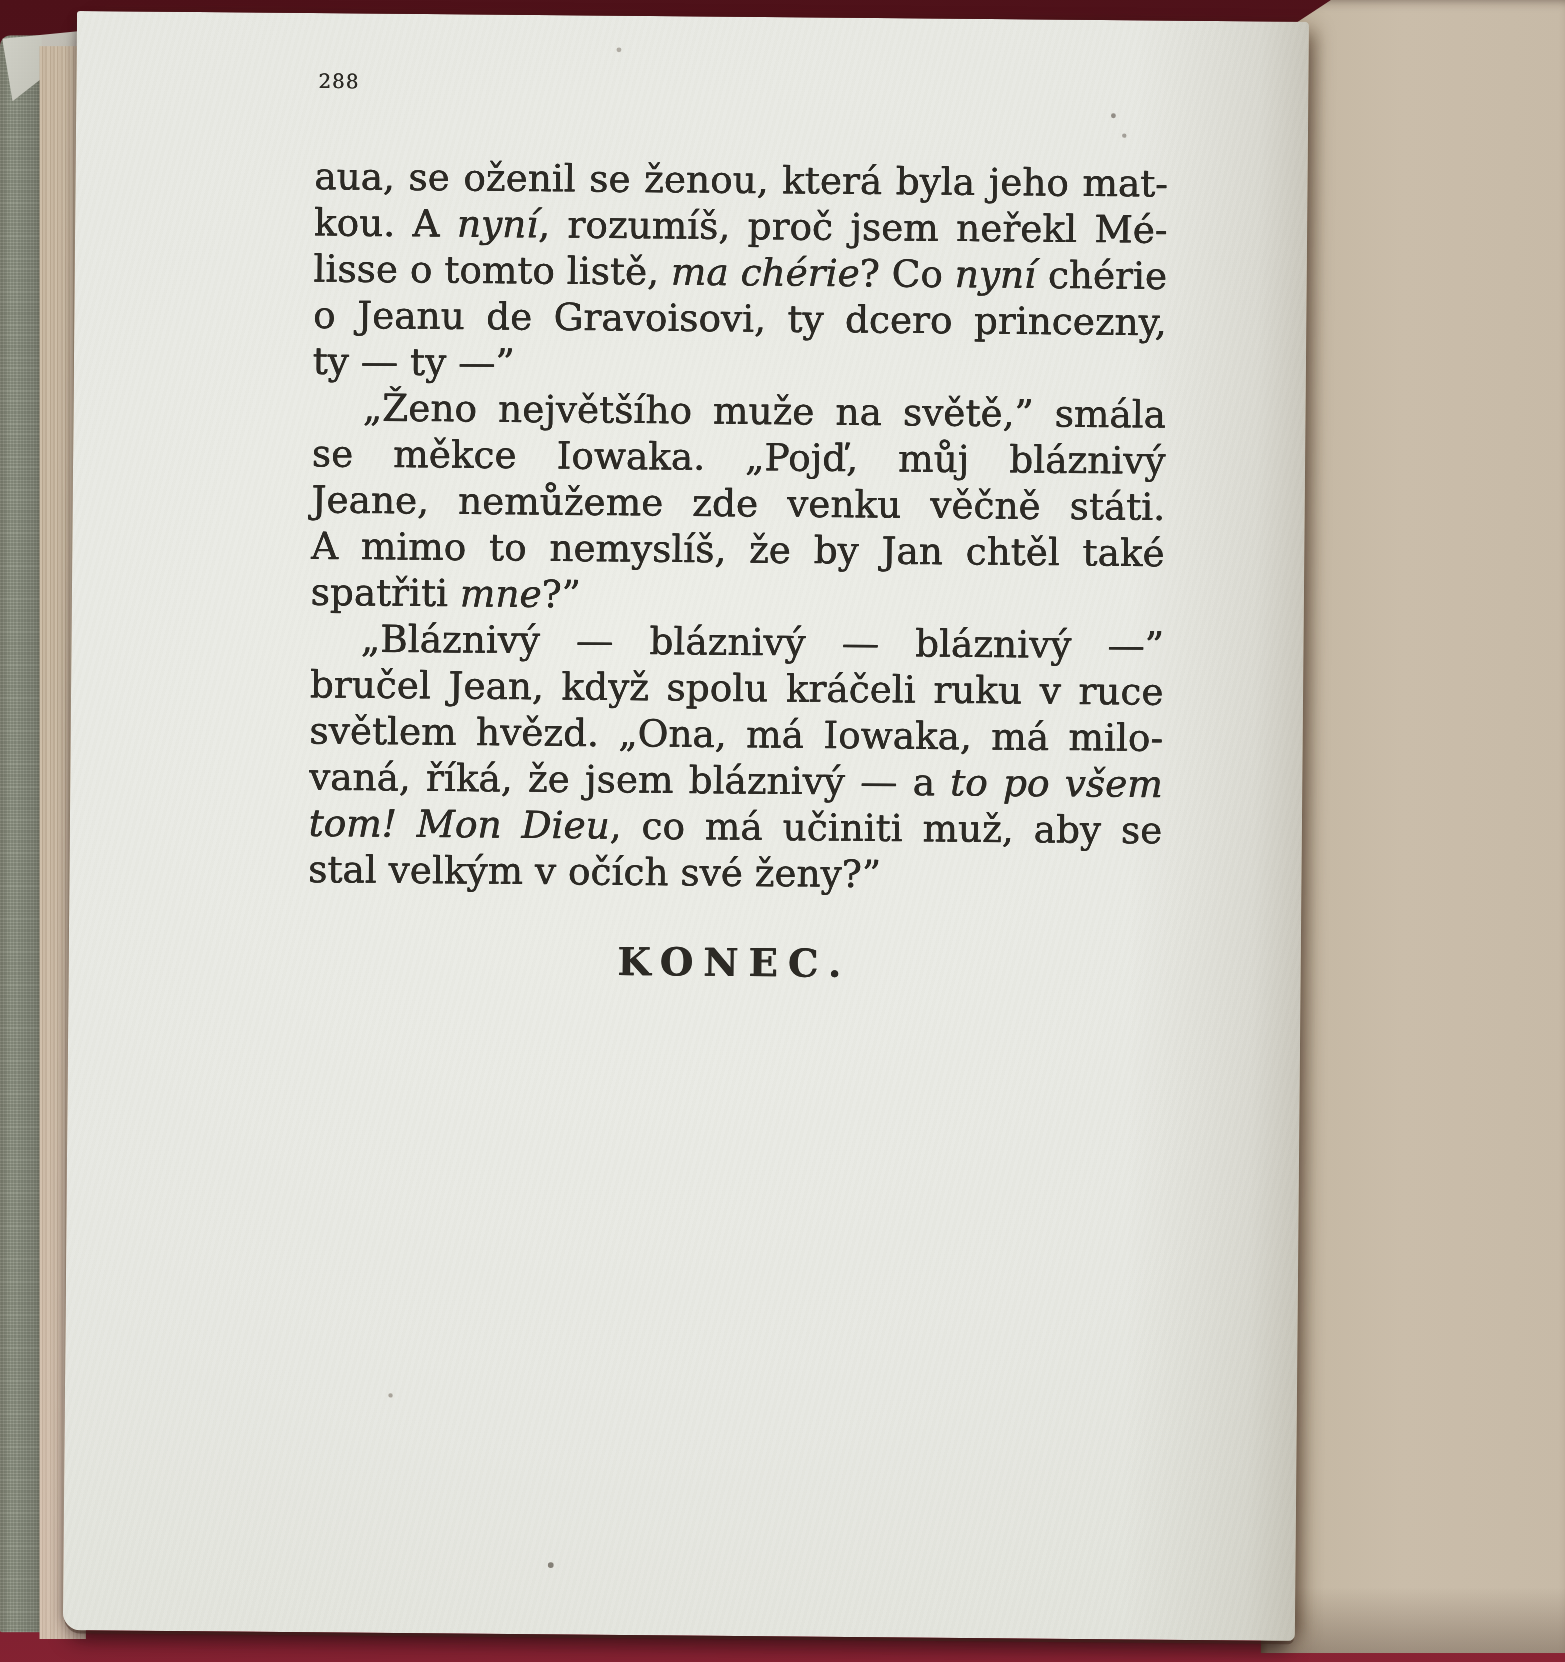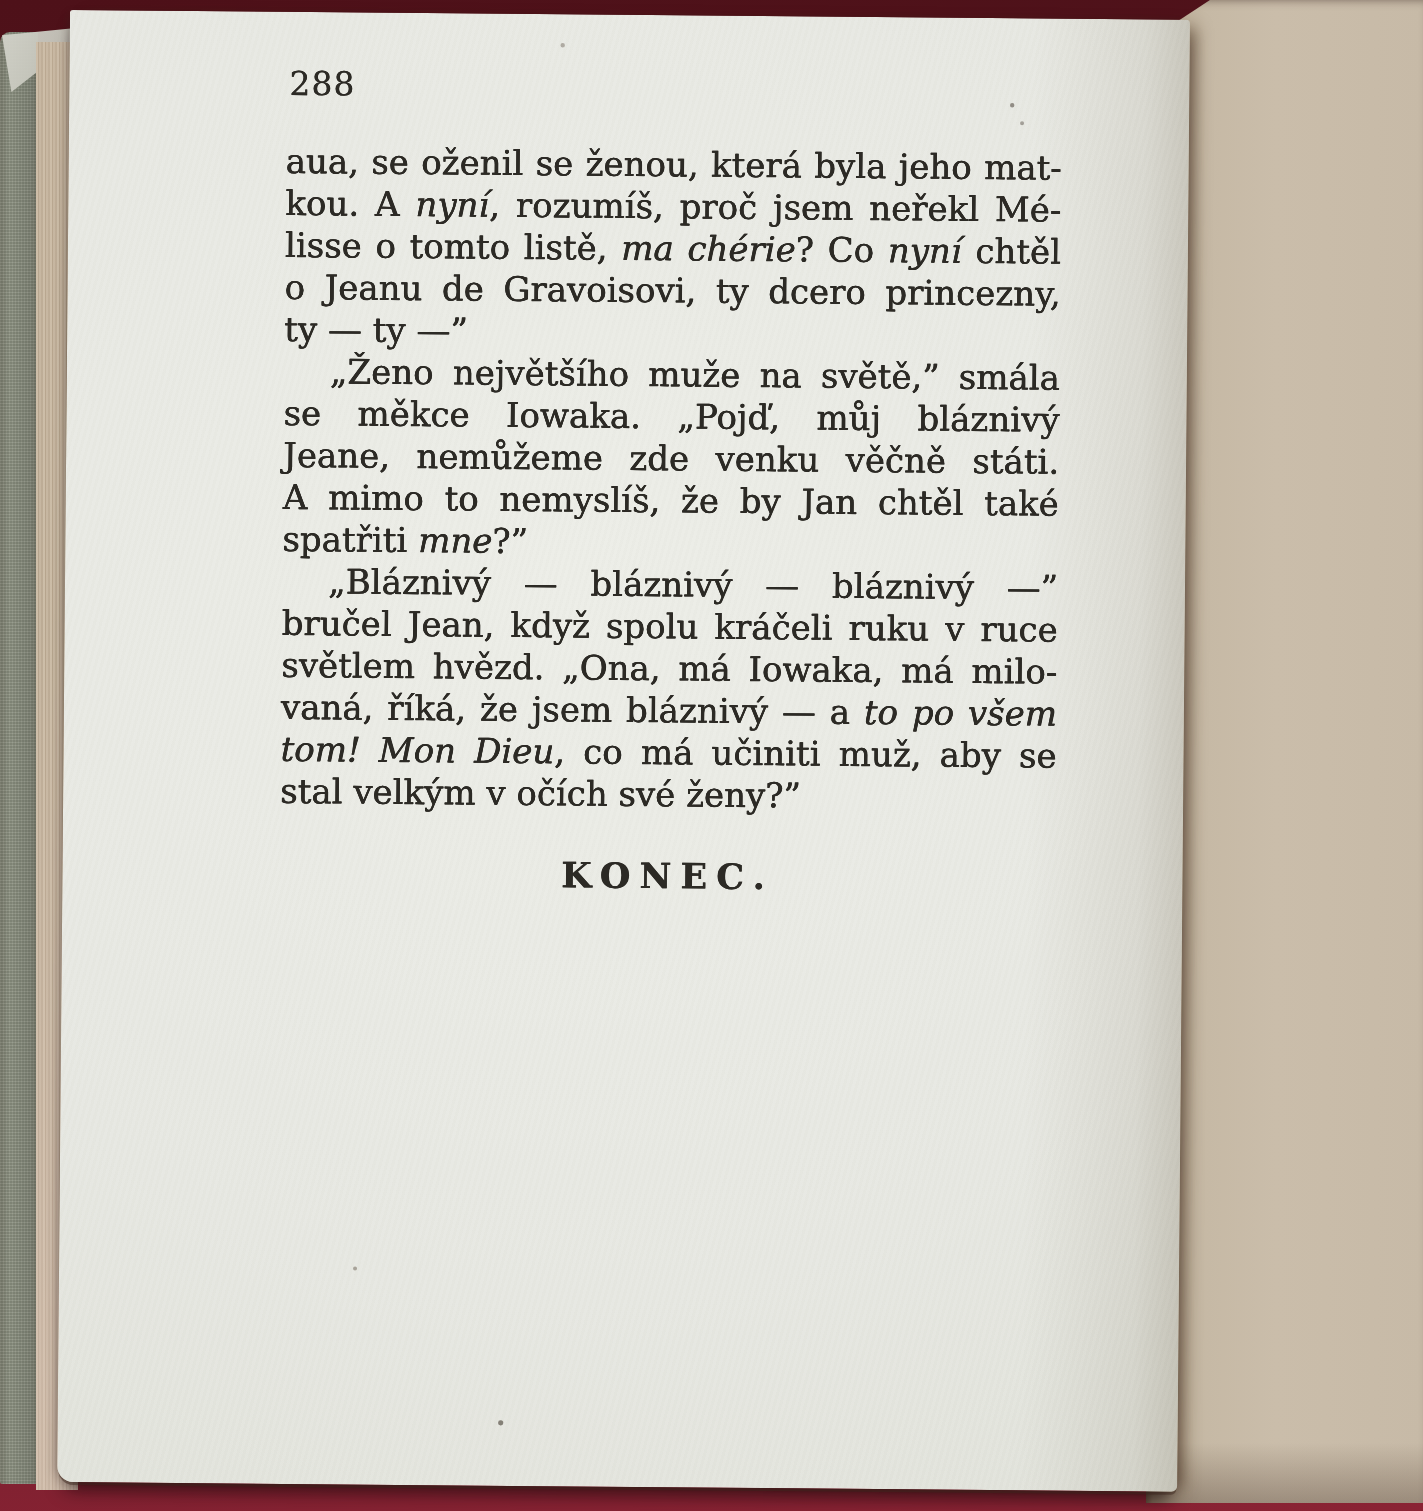--- a/index.html
+++ b/index.html
@@ -57,21 +57,21 @@
     border-radius: 3px 4px 6px 16px;
     box-shadow:
       0 4px 0 -1px rgba(60,38,28,0.45),
       0 14px 18px -6px rgba(25,8,10,0.65),
       12px 2px 16px -6px rgba(70,45,25,0.55),
       -5px 0 8px -4px rgba(50,40,30,0.30);
     color: #2c2a25;
   }
   .page-number {
     position: absolute; left: 220px; top: 52px;
-    font-size: 33px; letter-spacing: 1px;
+    font-size: 18px; letter-spacing: 1px;
     text-shadow: 0.3px 0 0 currentColor;
   }
   .text-block {
     position: absolute; left: 217px; top: 128px; width: 776px;
     font-size: 34px; line-height: 42px;
     text-shadow: 0.35px 0 0 currentColor, 0 0.2px 0 currentColor;
   }
   .line { text-align: justify; text-align-last: justify; height: 42px; overflow: visible; }
   .line.flush { text-align-last: left; }
   .line.indent { padding-left: 46px; }
@@ -99,21 +99,21 @@
 <div class="photo">
   <div class="facing-page"></div>
   <div class="cover-cloth"></div>
   <div class="cover-corner"></div>
   <div class="page-edges"></div>
   <div class="paper">
     <div class="page-number">288</div>
     <div class="text-block" id="text-block">
         <div class="line"><span>aua, se oženil se ženou, která byla jeho mat-</span></div>
         <div class="line"><span>kou. A </span><span class="it">nyní</span><span>, rozumíš, proč jsem neřekl Mé-</span></div>
-        <div class="line"><span>lisse o tomto listě, </span><span class="it">ma chérie</span><span>? Co </span><span class="it">nyní</span><span> chtěl</span></div>
+        <div class="line"><span>lisse o tomto listě, </span><span class="it">ma chérie</span><span>? Co </span><span class="it">nyní</span><span> chérie</span></div>
         <div class="line"><span>o Jeanu de Gravoisovi, ty dcero princezny,</span></div>
         <div class="line flush"><span>ty — ty —”</span></div>
         <div class="line indent"><span>„Ženo největšího muže na světě,” smála</span></div>
         <div class="line"><span>se měkce Iowaka. „Pojď, můj bláznivý</span></div>
         <div class="line"><span>Jeane, nemůžeme zde venku věčně státi.</span></div>
         <div class="line"><span>A mimo to nemyslíš, že by Jan chtěl také</span></div>
         <div class="line flush"><span>spatřiti </span><span class="it">mne</span><span>?”</span></div>
         <div class="line indent"><span>„Bláznivý — bláznivý — bláznivý —”</span></div>
         <div class="line"><span>bručel Jean, když spolu kráčeli ruku v ruce</span></div>
         <div class="line"><span>světlem hvězd. „Ona, má Iowaka, má milo-</span></div>

